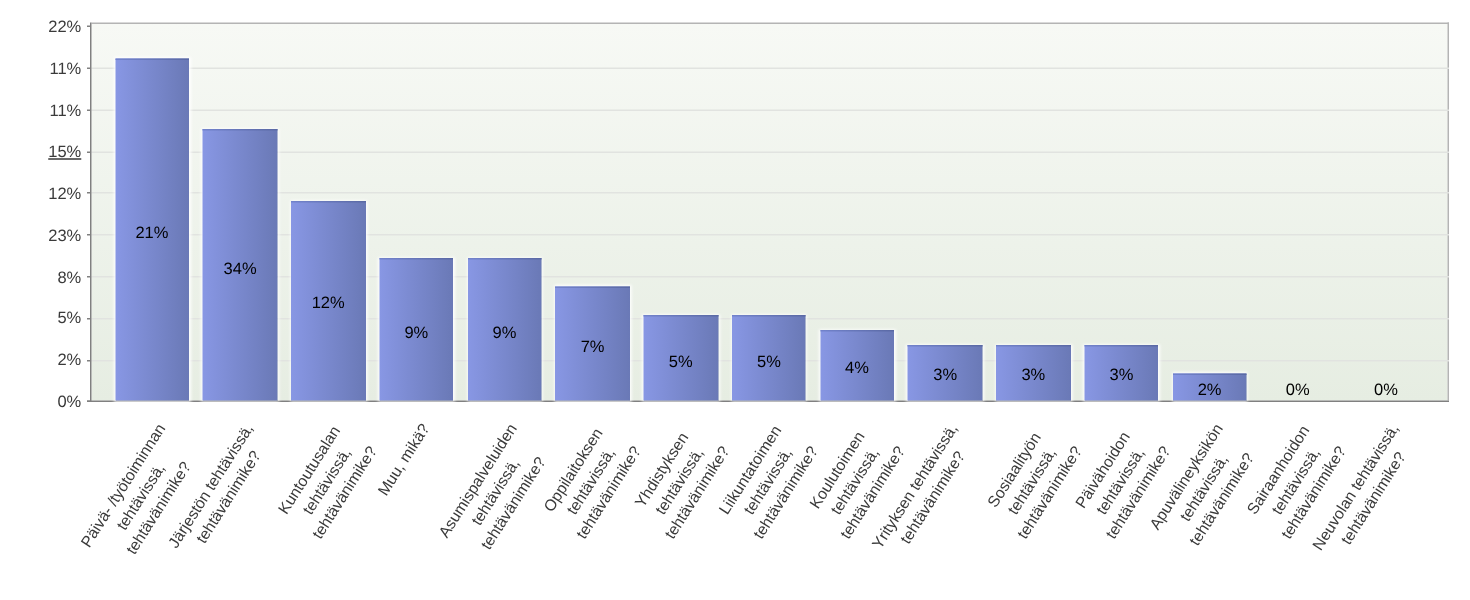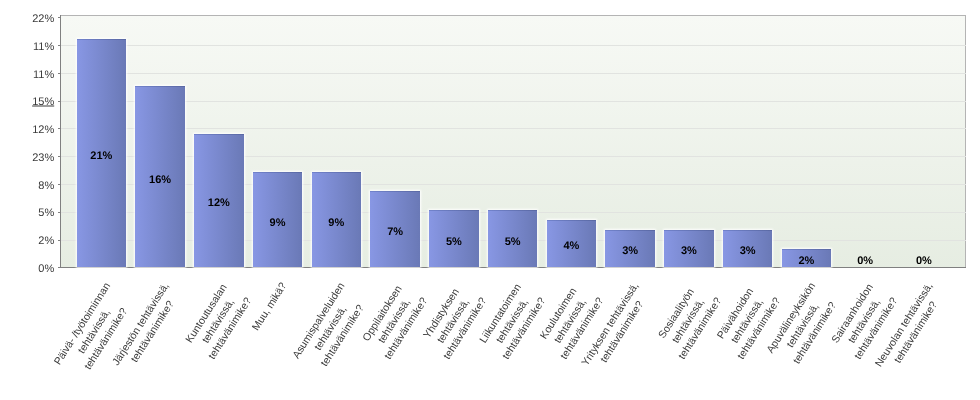--- a/index.html
+++ b/index.html
@@ -8,21 +8,21 @@
   #chart{position:relative;width:980px;height:400px;transform:translateZ(0);}
   .plot{position:absolute;overflow:hidden;box-sizing:border-box;}
   .gridline{position:absolute;height:1px;background:#e1e3e0;}
   .axis-y{position:absolute;background:#808080;width:1px;}
   .axis-x{position:absolute;background:#808080;height:1px;}
   .ytick{position:absolute;width:2.5px;height:1px;background:#808080;}
   .ylabel{position:absolute;text-align:right;font-size:11px;color:#3a3a3a;
           transform:translateY(-50%);white-space:nowrap;line-height:11px;}
   .bar{position:absolute;box-shadow:0 0 2px 1px rgba(255,255,255,0.95);}
   .bar-top{position:absolute;height:1px;}
-  .barlabel{position:absolute;font-size:11px;font-weight:bold;color:#000;text-align:center;
+  .barlabel{position:absolute;font-size:11px;font-weight:normal;color:#000;text-align:center;
             line-height:11px;transform:translateY(-50%);}
   .xlabel{position:absolute;font-size:10.5px;color:#3a3a3a;white-space:nowrap;
           text-align:center;line-height:14.2px;
           transform-origin:100% 0;}
 </style>
 </head>
 <body>
 
 <div id="chart">
     <div class="plot" style="left: 60.5px; top: 15.4px; width: 905px; height: 251.9px; background: linear-gradient(rgb(247, 249, 245) 0%, rgb(230, 237, 226) 100%); border-right: 1px solid rgb(180, 180, 180); border-top: 1px solid rgb(180, 180, 180);"></div>
@@ -54,21 +54,21 @@
     <div class="ylabel" style="top: 46.7667px; left: 0px; width: 54.2px;">11%</div>
     <div class="ytick" style="left: 57.5px; top: 17px;"></div>
     <div class="ylabel" style="top: 19px; left: 0px; width: 54.2px; text-align: right;">22%</div>
     <div class="axis-y" style="left: 59.5px; top: 15.4px; height: 252.9px;"></div>
     <div class="axis-x" style="left: 58px; top: 267.3px; width: 908px;"></div>
     <div class="bar" style="left: 76.6px; width: 49.4px; top: 38.62px; height: 228.68px; background: linear-gradient(to right, rgb(136, 151, 228) 0%, rgb(106, 121, 182) 100%);"></div>
     <div class="bar-top" style="left: 76.6px; width: 49.4px; top: 38.62px; background: linear-gradient(to right, rgb(114, 131, 204) 0%, rgb(90, 105, 164) 100%);"></div>
     <div class="barlabel" style="left: 76.6px; width: 49.4px; top: 155.76px;">21%</div>
     <div class="bar" style="left: 135.36px; width: 49.4px; top: 86.345px; height: 180.955px; background: linear-gradient(to right, rgb(136, 151, 228) 0%, rgb(106, 121, 182) 100%);"></div>
     <div class="bar-top" style="left: 135.36px; width: 49.4px; top: 86.345px; background: linear-gradient(to right, rgb(114, 131, 204) 0%, rgb(90, 105, 164) 100%);"></div>
-    <div class="barlabel" style="left: 135.36px; width: 49.4px; top: 179.623px;">16%</div>
+    <div class="barlabel" style="left: 135.36px; width: 49.4px; top: 179.623px;">34%</div>
     <div class="bar" style="left: 194.12px; width: 49.4px; top: 134.07px; height: 133.23px; background: linear-gradient(to right, rgb(136, 151, 228) 0%, rgb(106, 121, 182) 100%);"></div>
     <div class="bar-top" style="left: 194.12px; width: 49.4px; top: 134.07px; background: linear-gradient(to right, rgb(114, 131, 204) 0%, rgb(90, 105, 164) 100%);"></div>
     <div class="barlabel" style="left: 194.12px; width: 49.4px; top: 203.485px;">12%</div>
     <div class="bar" style="left: 252.88px; width: 49.4px; top: 172.25px; height: 95.05px; background: linear-gradient(to right, rgb(136, 151, 228) 0%, rgb(106, 121, 182) 100%);"></div>
     <div class="bar-top" style="left: 252.88px; width: 49.4px; top: 172.25px; background: linear-gradient(to right, rgb(114, 131, 204) 0%, rgb(90, 105, 164) 100%);"></div>
     <div class="barlabel" style="left: 252.88px; width: 49.4px; top: 222.575px;">9%</div>
     <div class="bar" style="left: 311.64px; width: 49.4px; top: 172.25px; height: 95.05px; background: linear-gradient(to right, rgb(136, 151, 228) 0%, rgb(106, 121, 182) 100%);"></div>
     <div class="bar-top" style="left: 311.64px; width: 49.4px; top: 172.25px; background: linear-gradient(to right, rgb(114, 131, 204) 0%, rgb(90, 105, 164) 100%);"></div>
     <div class="barlabel" style="left: 311.64px; width: 49.4px; top: 222.575px;">9%</div>
     <div class="bar" style="left: 370.4px; width: 49.4px; top: 191.34px; height: 75.96px; background: linear-gradient(to right, rgb(136, 151, 228) 0%, rgb(106, 121, 182) 100%);"></div>

